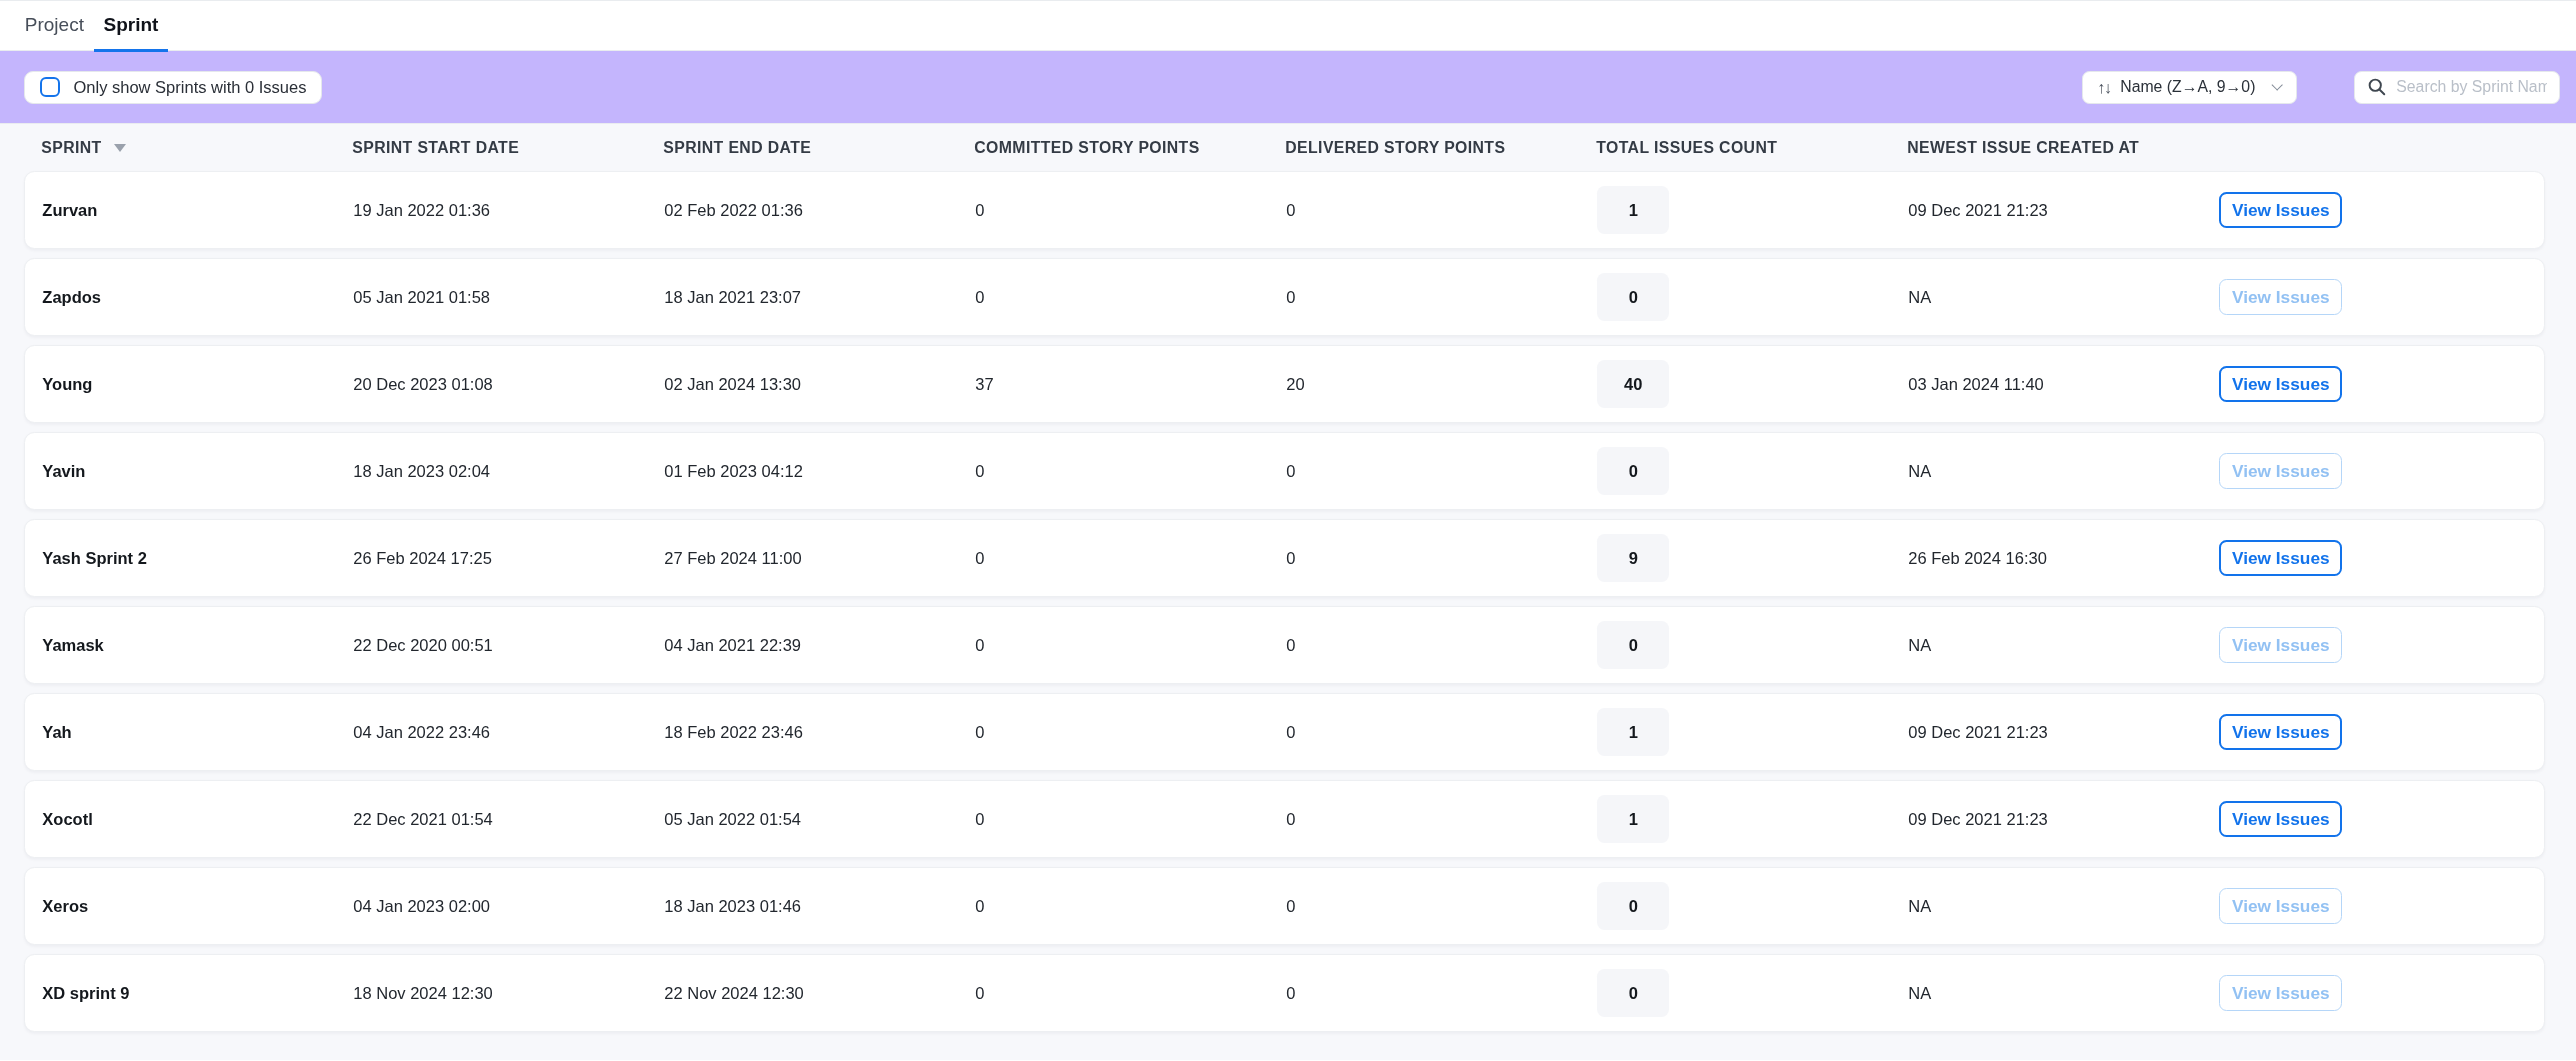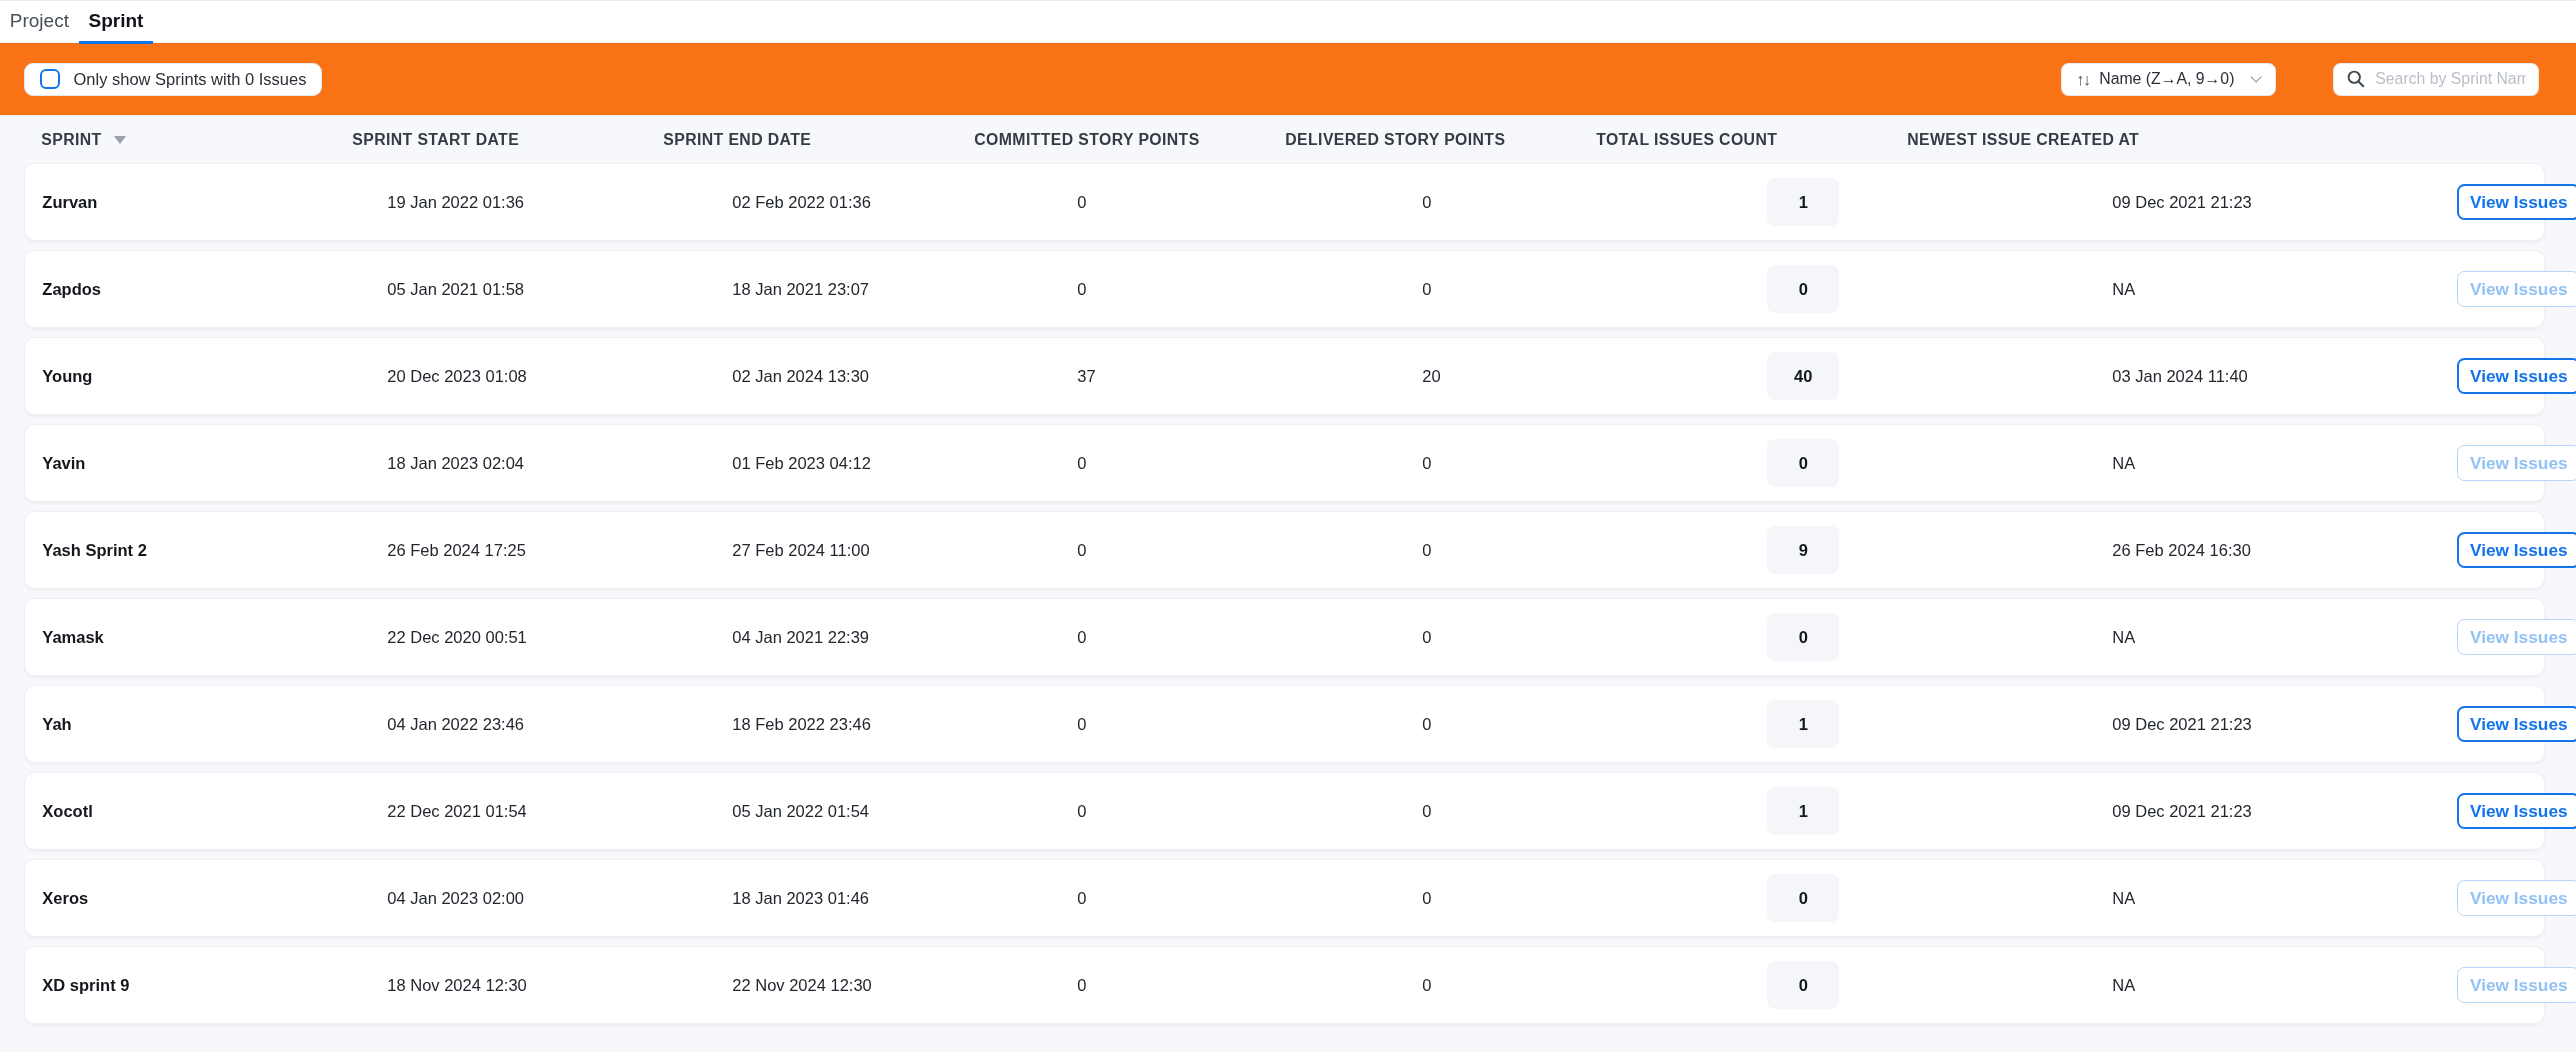--- a/index.html
+++ b/index.html
@@ -1,28 +1,28 @@
 <!DOCTYPE html>
 <html style="font-size:12px"><head>
 <meta charset="utf-8">
 <style>
   * { margin:0; padding:0; box-sizing:border-box; }
   html,body { background:#ffffff; }
   body { font-family:"Liberation Sans", sans-serif; color:#22272e; }
   .page { width:2576px; height:1061px; border-top:1.5px solid #e9ecef; background:#ffffff; overflow:hidden; }
 
   
-  .tabbar { height:42px; border-bottom:1.5px solid #e9ecef; display:flex; align-items:stretch; background:#fff; }
+  .tabbar { height:50px; border-bottom:1.5px solid #e9ecef; display:flex; align-items:stretch; padding-left:15px; background:#fff; }
   .tab { display:flex; align-items:center; padding:0 9.8px; font-size:19px; color:#474e59; font-weight:500;
          border-bottom:3.8px solid transparent; margin-bottom:-1.5px; cursor:pointer; }
   .tab.active { color:#10131a; font-weight:700; border-bottom-color:#1474eb; }
 
   
-  .toolbar { height:72px; background:#f97316; display:flex; align-items:center; justify-content:space-between;
-             padding:0 37px 0 24px; }
+  .toolbar { height:72px; background:#c4b5fd; display:flex; align-items:center; justify-content:space-between;
+             padding:0 16px 0 24px; }
   .filter-group { display:inline-flex; align-items:center; gap:13.5px; height:33px; padding:0 15px;
                   border:1.5px solid #e5e8ec; border-radius:9px; background:#fff; cursor:pointer; }
   .checkbox { width:20px; height:20px; border:2.3px solid #1474eb; border-radius:6px; background:#fff; flex:0 0 auto; }
   .filter-label { font-size:16.5px; color:#2a2f37; }
   .toolbar-right { display:flex; align-items:center; gap:57px; }
   .sort-select { display:inline-flex; align-items:center; gap:9.8px; height:33px; padding:0 13.5px;
                  border:1.5px solid #e5e8ec; border-radius:7.5px; background:#fff; cursor:pointer; }
   .sort-arrows { font-size:16.5px; color:#4a515c; letter-spacing:-1.5px; }
   .sort-label { font-size:15.8px; color:#2a3038; font-weight:400; white-space:nowrap; }
   .chevron { width:8.3px; height:8.3px; border-right:1.9px solid #828a96; border-bottom:1.9px solid #828a96;
@@ -35,21 +35,21 @@
   .search-box input::placeholder { color:#b9bfc8; }
 
   
   .content { background:#f7f8fb; border-top:1.5px solid #eaecf0; height:937px; padding:0 31.5px 0 24px; }
   .grid-cols { display:grid; grid-template-columns:repeat(7, 311px) minmax(0,1fr); align-items:center; padding-left:17.3px; }
   .table-header { height:47px; }
   .th { font-size:15.8px; font-weight:700; color:#343b45; letter-spacing:0.4px; display:flex; align-items:center; }
   .tri { width:0; height:0; border-left:6.8px solid transparent; border-right:6.8px solid transparent;
          border-top:8.3px solid #9aa1ac; margin-left:12px; margin-top:1.5px; }
   .row-card { height:78px; background:#ffffff; border:1.5px solid #edeff2; border-radius:10.5px; margin-bottom:9px;
-              box-shadow:0 1.5px 3px rgba(17,24,39,0.04);gap:34px; }
+              box-shadow:0 1.5px 3px rgba(17,24,39,0.04); }
   .cell { font-size:16.5px; color:#22272e; }
   .cell.name { font-weight:700; color:#14181d; }
   .badge { display:inline-flex; align-items:center; justify-content:center; width:72px; height:48px;
            border-radius:7.5px; background:#f5f6f9; font-size:16.5px; font-weight:700; color:#14181d; }
   .view-btn { display:flex; align-items:center; justify-content:center; width:123px; height:36px;
               background:#fff; border:2.3px solid #1273eb; border-radius:7.5px; color:#1273eb;
               font-family:"Liberation Sans", sans-serif; font-size:17.3px; font-weight:700; cursor:pointer; }
   .view-btn.disabled { border:1.5px solid #b5d6f8; color:#92c1f3; cursor:default; }
 </style>
 </head>

